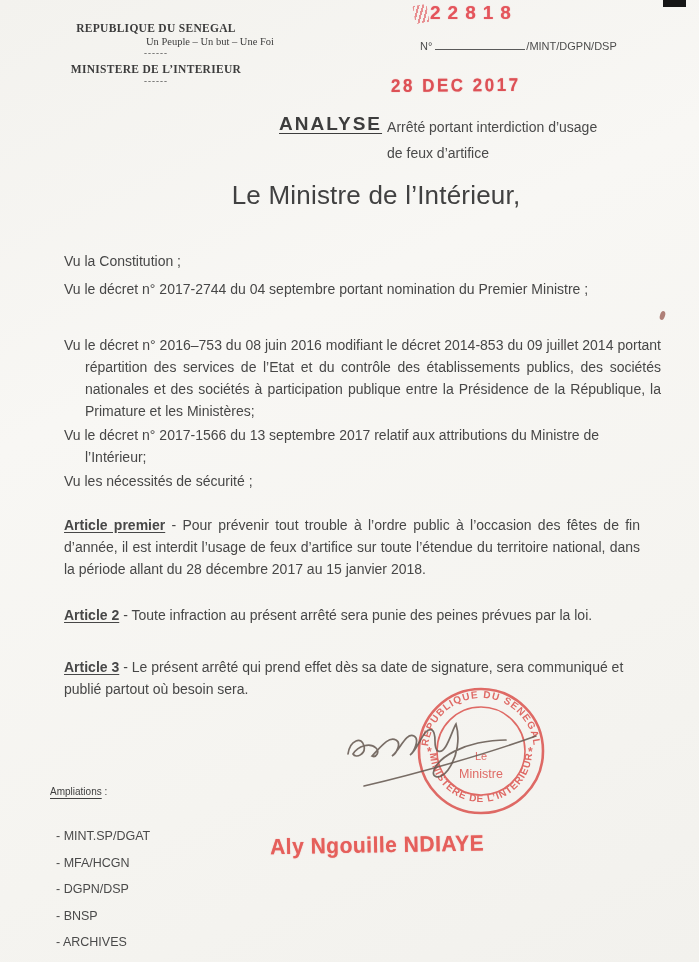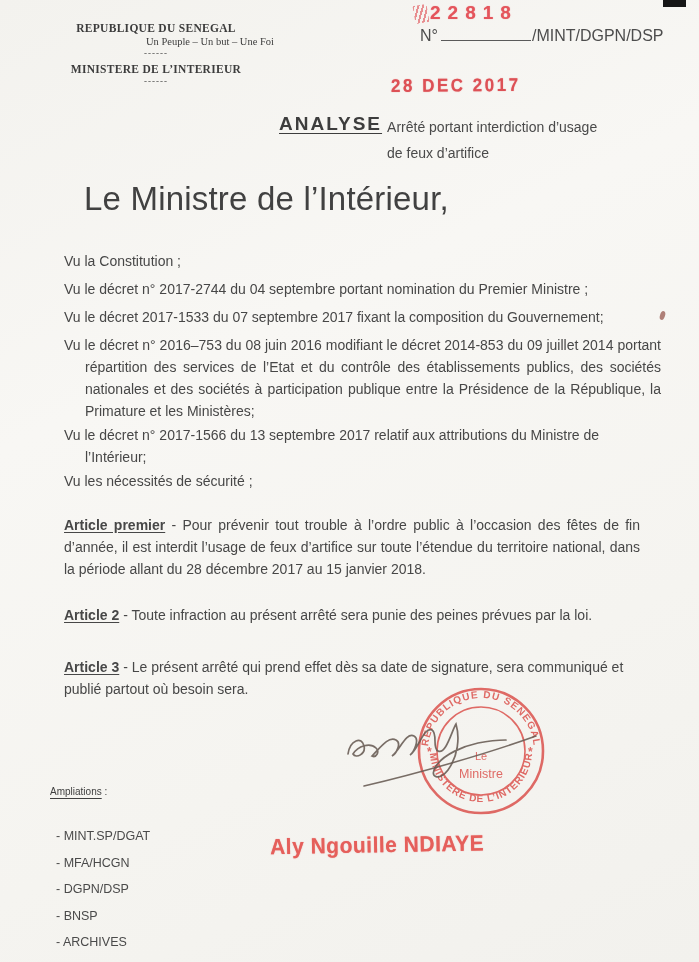--- a/index.html
+++ b/index.html
@@ -14,36 +14,36 @@
   .letterhead .country{font-weight:bold;font-size:11.5px;letter-spacing:.3px;}
   .letterhead .motto{font-size:10.5px;margin-top:2px;text-align:right;}
   .letterhead .divider{font-size:9px;letter-spacing:1px;line-height:9px;margin-top:2px;}
   .letterhead .ministry{font-weight:bold;font-size:11.5px;letter-spacing:.3px;margin-top:5px;}
   
   .registry-number{position:absolute;left:430px;top:2px;color:#e4555c;font-weight:bold;
     font-size:19px;letter-spacing:7px;text-shadow:0 0 1px rgba(228,85,92,.6);}
   .ink-smudge{position:absolute;left:414px;top:5px;width:14px;height:18px;opacity:.8;
     transform:rotate(-10deg);
     background:repeating-linear-gradient(115deg,rgba(224,85,90,.8) 0 2px,transparent 2px 4.5px);}
-  .number-line{position:absolute;left:420px;top:27px;font-size:16px;color:#4d4d4d;}
+  .number-line{position:absolute;left:420px;top:38px;font-size:11px;color:#4d4d4d;}
   .blank-rule{display:inline-block;width:90px;border-bottom:1.3px solid #5a5a5a;height:11px;margin:0 1px 0 3px;}
   .date-stamp{position:absolute;left:391px;top:76px;color:#dd5156;font-weight:bold;font-size:17px;
     letter-spacing:2.5px;transform:rotate(-.5deg) scaleY(1.08);
     text-shadow:0 0 1px rgba(221,81,86,.65);}
   .corner-artifact{position:absolute;left:663px;top:0;width:23px;height:7px;background:#161616;}
   .red-speck{position:absolute;left:660px;top:311px;width:5px;height:9px;border-radius:60%;
     background:#97584f;opacity:.75;transform:rotate(18deg);}
   
   .subject-row{position:absolute;left:279px;top:113px;display:flex;gap:5px;align-items:flex-start;}
   .subject-label{font-size:19px;font-weight:bold;letter-spacing:2px;color:#3d3d3d;
     text-decoration:underline;text-underline-offset:3px;}
   .subject-text{font-size:14px;color:#4a4a4a;line-height:26px;padding-top:1px;}
   
-  .main-title{position:absolute;left:84px;top:180px;width:584px;text-align:left;
-    font-size:33px;color:#414141;letter-spacing:.2px;}
+  .main-title{position:absolute;left:84px;top:180px;width:584px;text-align:center;
+    font-size:26px;color:#414141;letter-spacing:.2px;}
   
   .clause,.article{position:absolute;left:64px;width:576px;font-size:14px;line-height:22px;color:#474747;margin-top:14px;}
   .hang{padding-left:21px;text-indent:-21px;}
   .justify{text-align:justify;}
   .c0{top:236px}.c1{top:264px}.c2{top:292px}.c3{top:320px}.c4{top:410px}.c5{top:456px}
   .a1{top:500px}.a2{top:590px}.a3{top:642px}
   .article-label{font-weight:bold;text-decoration:underline;text-underline-offset:2px;}
   
   .seal{position:absolute;left:414px;top:684px;width:134px;height:134px;opacity:.88;}
   .signature{position:absolute;left:336px;top:696px;width:214px;height:104px;}
@@ -83,21 +83,20 @@
     <span class="subject-text">
       <span>Arrêté portant interdiction d’usage</span><br>
       <span>de feux d’artifice</span>
     </span>
   </div>
 
   <div class="main-title">Le Ministre de l’Intérieur,</div>
 
   <p class="clause c0 hang">Vu  la Constitution ;</p>
   <p class="clause c1 hang">Vu le décret n° 2017-2744 du 04 septembre portant nomination du Premier Ministre ;</p>
-  <p class="clause c2 hang">Vu le décret 2017-1533 du 07 septembre 2017 fixant la composition du Gouvernement;</p>
   <p class="clause c3 hang justify">Vu le décret n° 2016–753 du 08 juin 2016 modifiant le décret 2014-853 du 09 juillet 2014 portant répartition des services de l’Etat et du contrôle des établissements publics, des sociétés nationales et des sociétés à participation publique entre la Présidence de la République, la Primature et les Ministères;</p>
   <p class="clause c4 hang">Vu le décret n° 2017-1566 du 13 septembre 2017 relatif aux attributions du Ministre de l’Intérieur;</p>
   <p class="clause c5 hang">Vu les nécessités de sécurité ;</p>
 
   <p class="article a1 justify"><span class="article-label">Article premier</span><span>  - Pour prévenir tout trouble à l’ordre public à l’occasion des fêtes de fin d’année, il est interdit l’usage de feux d’artifice sur toute l’étendue du territoire national, dans la période allant du 28 décembre 2017 au 15 janvier 2018.</span></p>
   <p class="article a2"><span class="article-label">Article 2</span><span>  - Toute infraction au présent arrêté sera punie des peines prévues par la loi.</span></p>
   <p class="article a3"><span class="article-label">Article 3</span><span> - Le présent arrêté qui prend effet dès sa date de signature, sera communiqué et publié partout où besoin sera.</span></p>
 
   <svg class="seal" viewBox="0 0 134 134">
     <circle cx="67" cy="67" r="62" fill="none" stroke="#dc5752" stroke-width="2.6"></circle>

